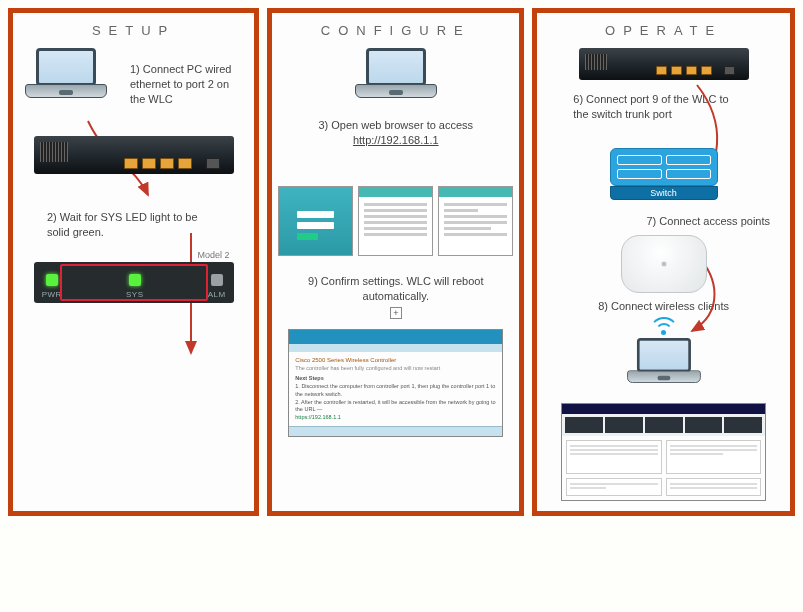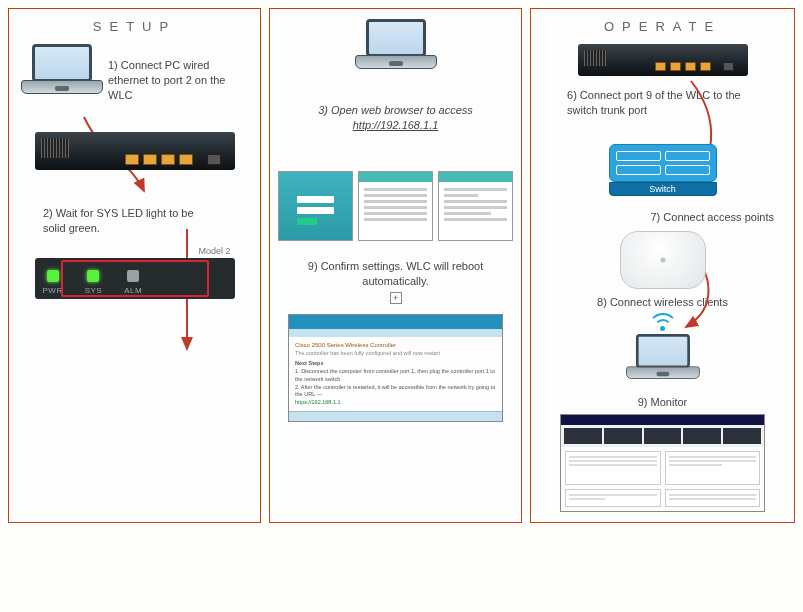--- a/index.html
+++ b/index.html
@@ -8,21 +8,21 @@
     background: #fefefa;
     padding: 8px;
     width: 803px;
   }
   .container {
     display: flex;
     gap: 8px;
   }
   .panel {
     background: #fdfdfd;
-    border: 1px solid #c2410c;
+    border: 5px solid #c2410c;
     flex: 1;
     padding: 10px 6px;
     position: relative;
   }
   .panel-title {
     text-align: center;
     letter-spacing: 8px;
     font-size: 13px;
     color: #666;
     margin-bottom: 10px;
@@ -100,21 +100,21 @@
   .led-panel {
     width: 200px;
     position: relative;
     margin: 22px auto 0;
   }
   .led-body {
     background: #262b2e;
     border-radius: 3px;
     padding: 12px 8px 4px;
     display: flex;
-    justify-content: flex-start;
+    justify-content: space-between;
     gap: 22px;
   }
   .led-panel .model {
     position: absolute; right: 4px; top: -12px;
     font-size: 9px; color: #777;
   }
   .led {
     text-align: center;
   }
   .led .bulb {
@@ -207,21 +207,21 @@
   svg.arrow { position:absolute; pointer-events:none; overflow:visible; }
 </style>
 </head>
 <body>
 
 <div class="container">
 
   <div class="panel" style="flex:1">
     <div class="panel-title">SETUP</div>
 
-    <div style="display:flex; align-items:flex-start; gap:4px; padding: 0 4px;">
+    <div style="display:flex; align-items:flex-start; gap:22px; padding: 0 4px;">
       <div class="laptop-wrap">
         <div class="laptop">
           <div class="screen"></div>
           <div class="base">
               <div class="pad"></div>
             </div>
         </div>
       </div>
       <div class="step" style="padding-top:14px;">1) Connect PC wired ethernet to port 2 on the WLC</div>
     </div>
@@ -271,31 +271,32 @@
         <div class="led">
           <div class="bulb off"></div>
           <div class="lbl">ALM</div>
         </div>
         <div class="red-box"></div>
       </div>
     </div>
   </div>
 
   <div class="panel" style="flex:1">
+    <div class="panel-title">CONFIGURE</div>
 
     <div class="laptop-wrap">
       <div class="laptop">
         <div class="screen"></div>
         <div class="base">
             <div class="pad"></div>
           </div>
       </div>
     </div>
 
-    <div class="step step-center" style="margin-top:20px;font-style:italic;">
+    <div class="step step-center" style="margin-top:6px;">
       <span>3) Open web browser to access</span><br>
       <span class="link">http://192.168.1.1</span>
     </div>
 
     <div style="height:30px"></div>
 
     <div class="thumb-row">
       <div class="thumb login">
         <div class="bar"></div>
         <div class="form">
@@ -401,21 +402,20 @@
     </div>
     <div class="laptop-wrap" style="margin-top:-2px;">
       <div class="laptop" style="transform:scale(.9);">
         <div class="screen"></div>
         <div class="base">
             <div class="pad"></div>
           </div>
       </div>
     </div>
 
-    <div class="step step-center">9) Monitor</div>
 
     <div class="dash">
       <div class="hdr"></div>
       <div class="tiles">
           <div class="tile"></div>
           <div class="tile"></div>
           <div class="tile"></div>
           <div class="tile"></div>
           <div class="tile"></div>
         </div>

